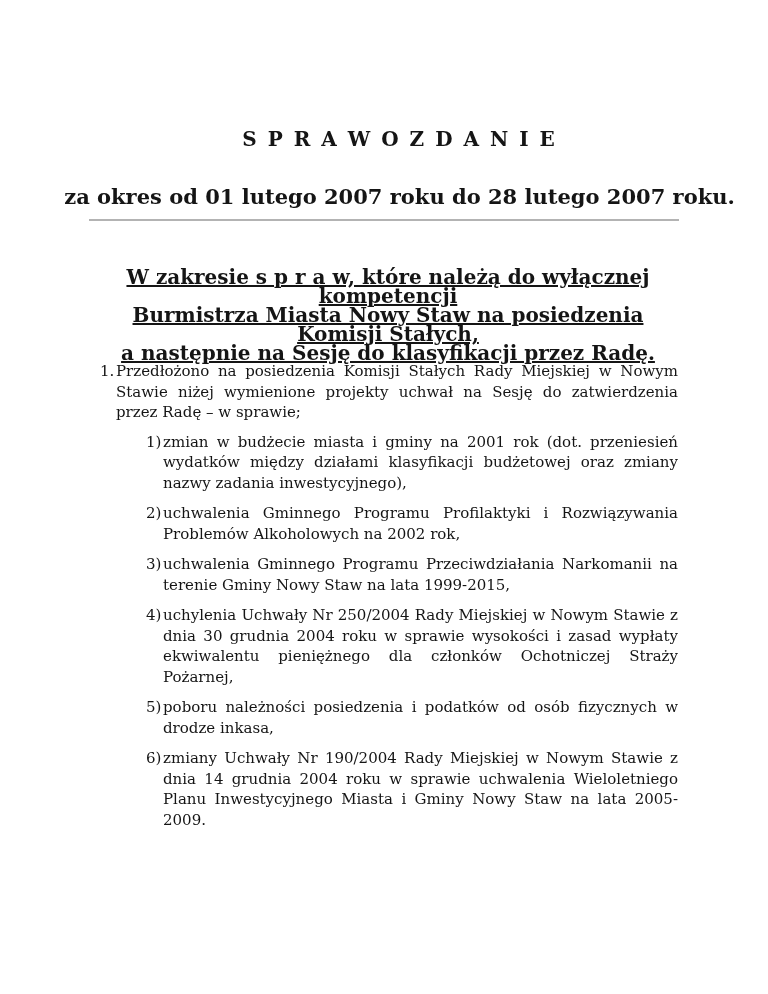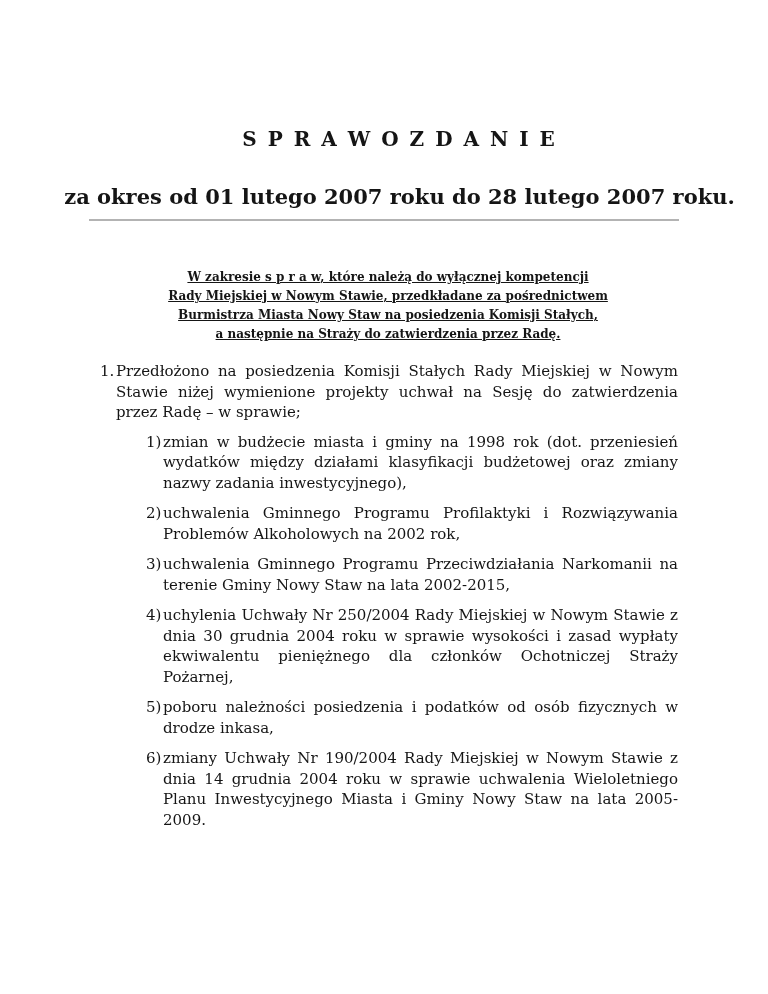--- a/index.html
+++ b/index.html
@@ -56,21 +56,21 @@
     width: 590px;
     height: 2px;
     background: #b3b3b3;
   }
   .section-heading {
     position: absolute;
     top: 268px;
     left: 96px;
     width: 584px;
     text-align: center;
-    font-size: 12px;
+    font-size: 20px;
     font-weight: bold;
     line-height: 19px;
   }
   .section-heading .hl span {
     text-decoration: underline;
   }
   .content {
     position: absolute;
     top: 361px;
     left: 100px;
@@ -113,47 +113,46 @@
 
   <div class="doc-title">S P R A W O Z D A N I E</div>
 
 
   <div class="doc-period">za okres od 01 lutego 2007 roku do 28 lutego 2007 roku.</div>
 
   <div class="divider"></div>
 
   <div class="section-heading">
     <div class="hl"><span>W zakresie  s p r a w, które należą do wyłącznej kompetencji</span></div>
-    <div class="hl"><span>Rady Miejskiej w Nowym Stawie, przedkładane za pośrednictwem</span></div>
     <div class="hl"><span>Burmistrza Miasta Nowy Staw na posiedzenia Komisji Stałych,</span></div>
-    <div class="hl"><span>a następnie na Straży do zatwierdzenia przez Radę.</span></div>
+    <div class="hl"><span>a następnie na Sesję do klasyfikacji przez Radę.</span></div>
   </div>
 
   <div class="content">
 
     <div class="li">
       <span class="num">1.</span>
       <span class="txt">Przedłożono na posiedzenia Komisji Stałych Rady Miejskiej w Nowym Stawie niżej wymienione projekty uchwał na Sesję do zatwierdzenia przez Radę – w sprawie;</span>
     </div>
 
     <div class="subs">
 
       <div class="sub">
         <span class="num">1)</span>
-        <span class="txt">zmian w budżecie miasta i gminy na 1998 rok (dot. przeniesień wydatków między działami klasyfikacji budżetowej oraz zmiany nazwy zadania inwestycyjnego),</span>
+        <span class="txt">zmian w budżecie miasta i gminy na 2001 rok (dot. przeniesień wydatków między działami klasyfikacji budżetowej oraz zmiany nazwy zadania inwestycyjnego),</span>
       </div>
 
       <div class="sub">
         <span class="num">2)</span>
         <span class="txt">uchwalenia Gminnego Programu Profilaktyki i Rozwiązywania Problemów Alkoholowych na 2002 rok,</span>
       </div>
 
       <div class="sub">
         <span class="num">3)</span>
-        <span class="txt">uchwalenia Gminnego Programu Przeciwdziałania Narkomanii na terenie Gminy Nowy Staw na lata 2002-2015,</span>
+        <span class="txt">uchwalenia Gminnego Programu Przeciwdziałania Narkomanii na terenie Gminy Nowy Staw na lata 1999-2015,</span>
       </div>
 
       <div class="sub">
         <span class="num">4)</span>
         <span class="txt">uchylenia Uchwały Nr 250/2004 Rady Miejskiej w Nowym Stawie z dnia 30 grudnia 2004 roku w sprawie wysokości i zasad wypłaty ekwiwalentu pieniężnego dla członków Ochotniczej Straży Pożarnej,</span>
       </div>
 
       <div class="sub">
         <span class="num">5)</span>
         <span class="txt">poboru należności posiedzenia i podatków od osób fizycznych w drodze inkasa,</span>

